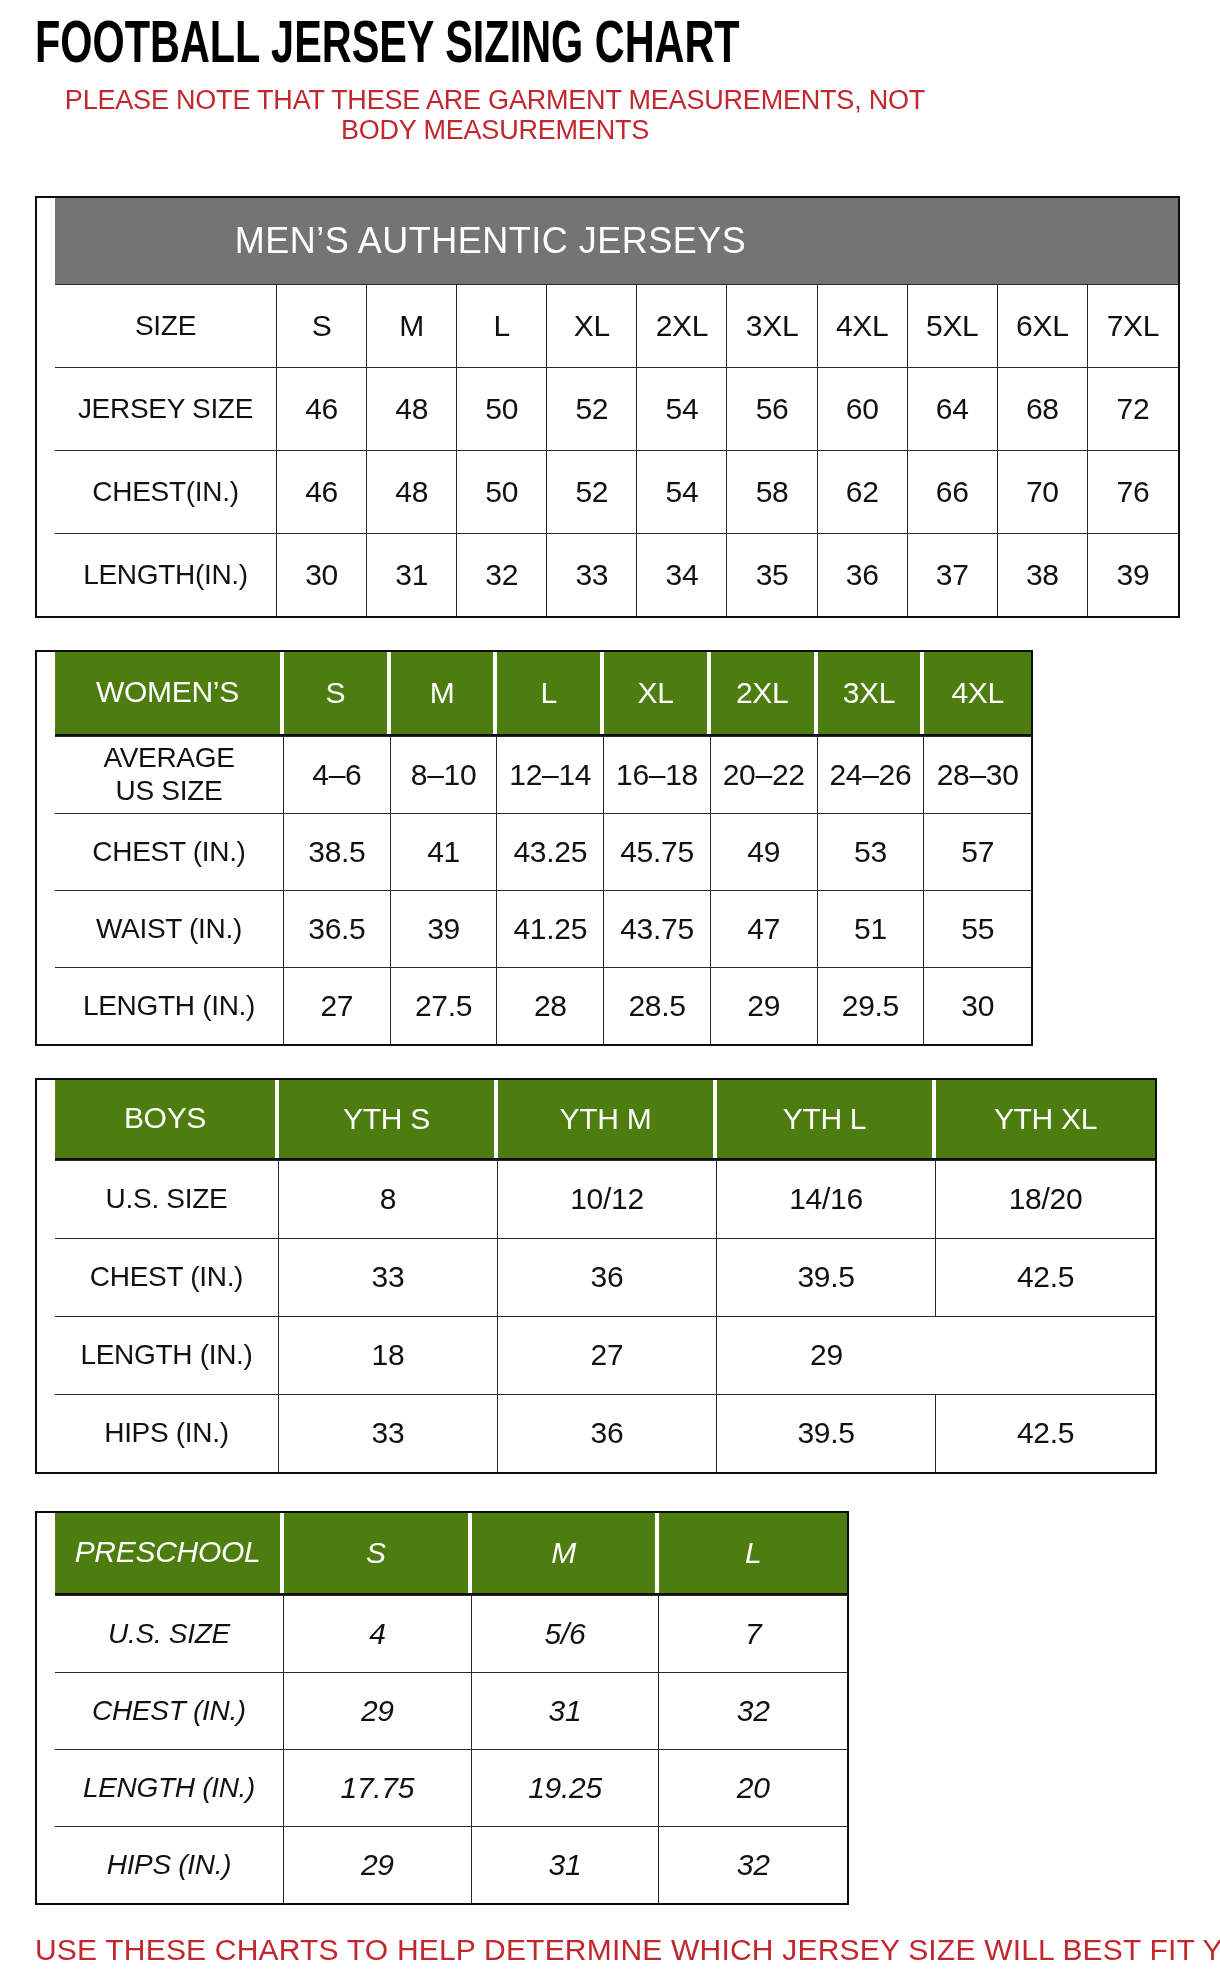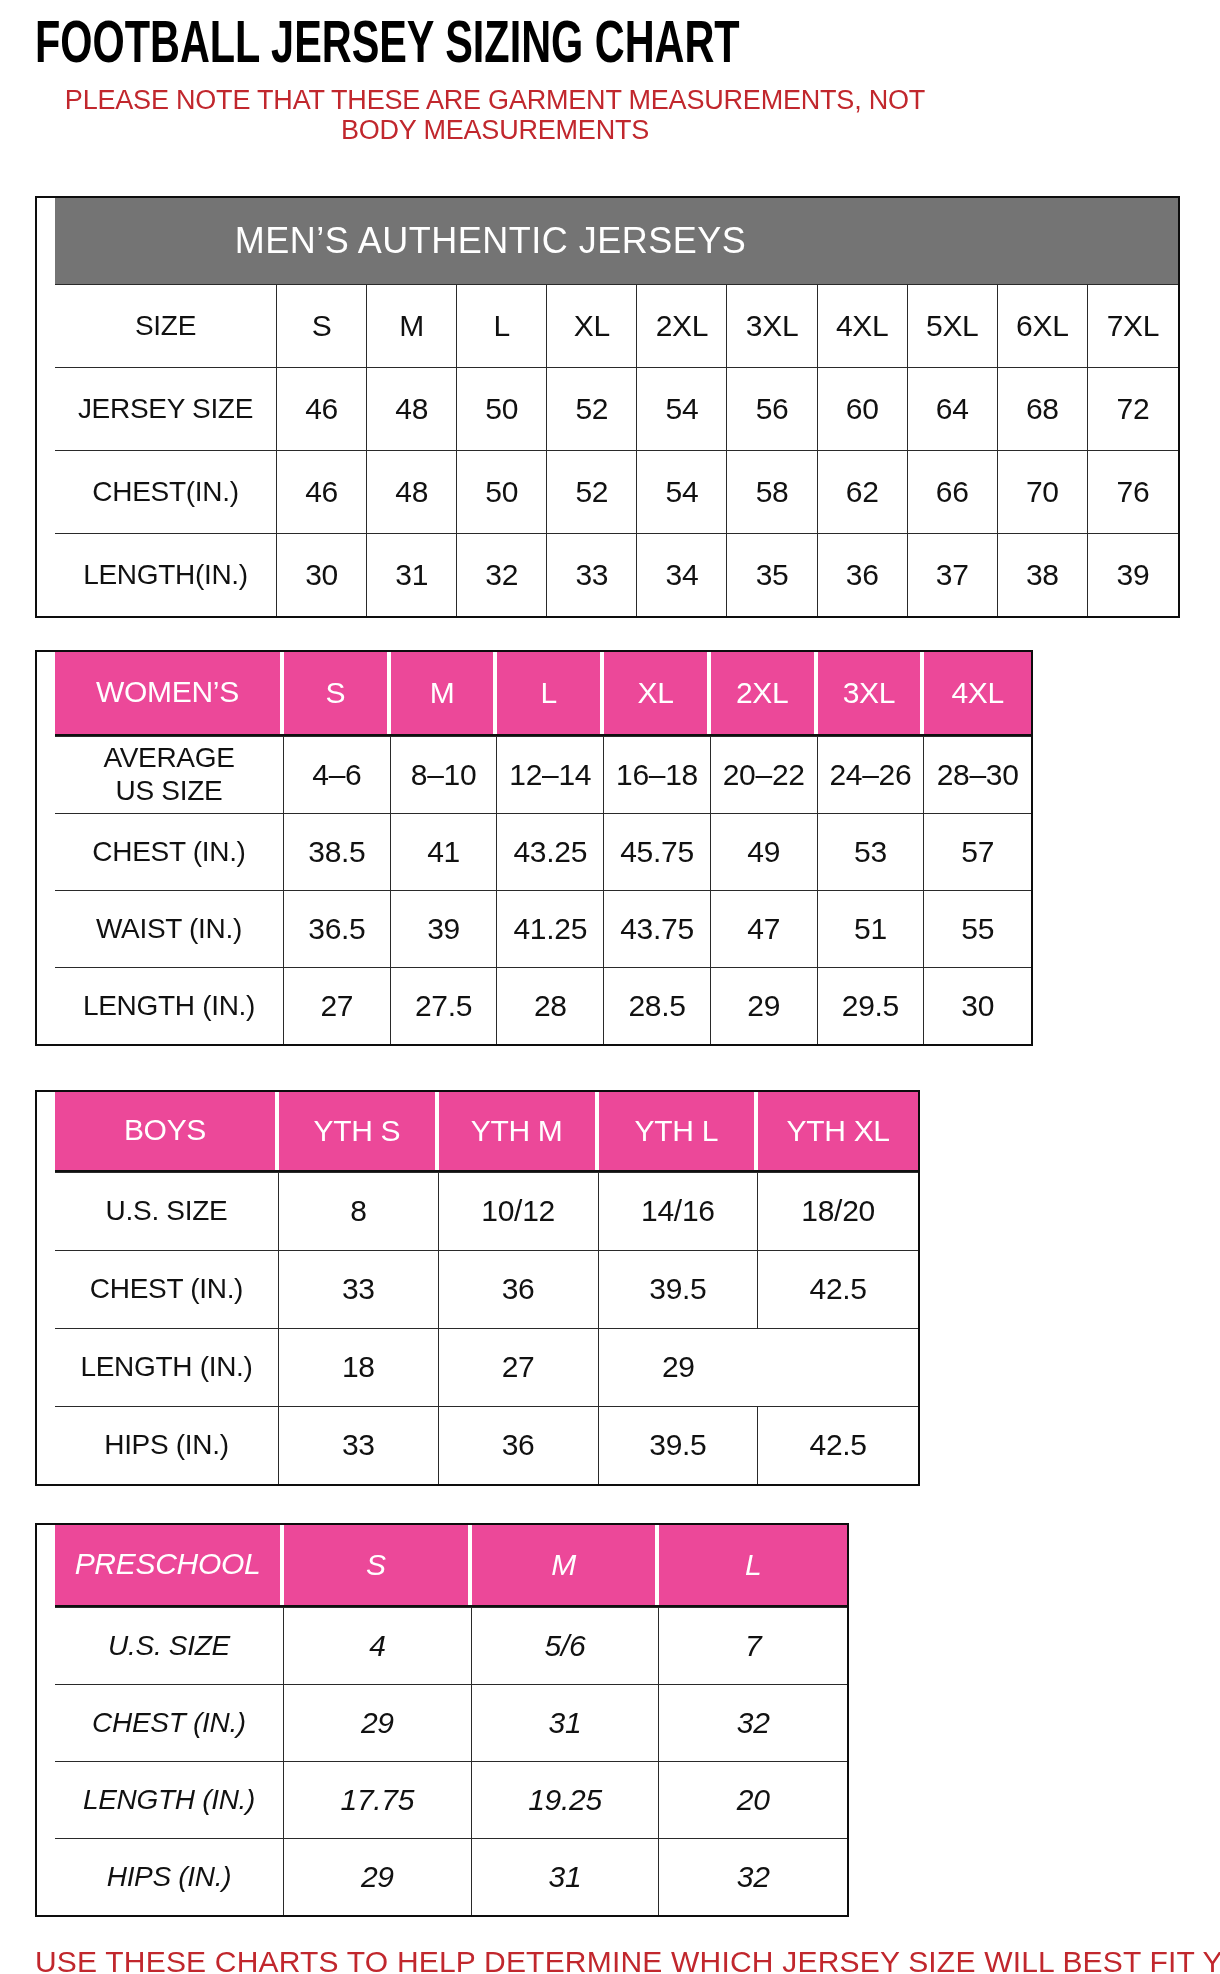--- a/index.html
+++ b/index.html
@@ -32,34 +32,34 @@
   .cell:last-child{border-right:none;}
   .label-cell{font-size:28px;white-space:pre-line;line-height:1.15;}
   .banner{
     background:#747474;color:#fff;
     display:flex;align-items:center;justify-content:center;
     font-size:36px;letter-spacing:0.5px;
     box-sizing:border-box;padding-right:252px;
   }
   .thead{border-bottom:2px solid #101010;}
   .thead .cell{
-    background:#ec4899;color:#fff;border-right:4px solid #ffffff;
+    background:#4d7c0f;color:#fff;border-right:4px solid #ffffff;
     font-size:30px;
   }
   .thead .cell:last-child{border-right:none;}
 
   .t-mens{width:1145px;margin-top:50px;}
   .t-mens .trow{grid-template-columns:222px repeat(10,1fr);height:83px;}
   .t-mens .banner{height:86px;}
 
   .t-womens{width:998px;margin-top:32px;}
   .t-womens .trow{grid-template-columns:229px repeat(7,1fr);height:77px;}
   .t-womens .thead{height:84px;}
 
-  .t-boys{width:885px;margin-top:44px;}
+  .t-boys{width:1122px;margin-top:32px;}
   .t-boys .trow{grid-template-columns:224px repeat(4,1fr);height:78px;}
   .t-boys .thead{height:80px;}
 
   .t-preschool{width:814px;margin-top:37px;font-style:italic;}
   .t-preschool .trow{grid-template-columns:229px repeat(3,1fr);height:77px;}
   .t-preschool .thead{height:82px;}
 
   .footer{
     margin:28px 0 0 0;font-size:30px;letter-spacing:0.2px;white-space:nowrap;
   }

